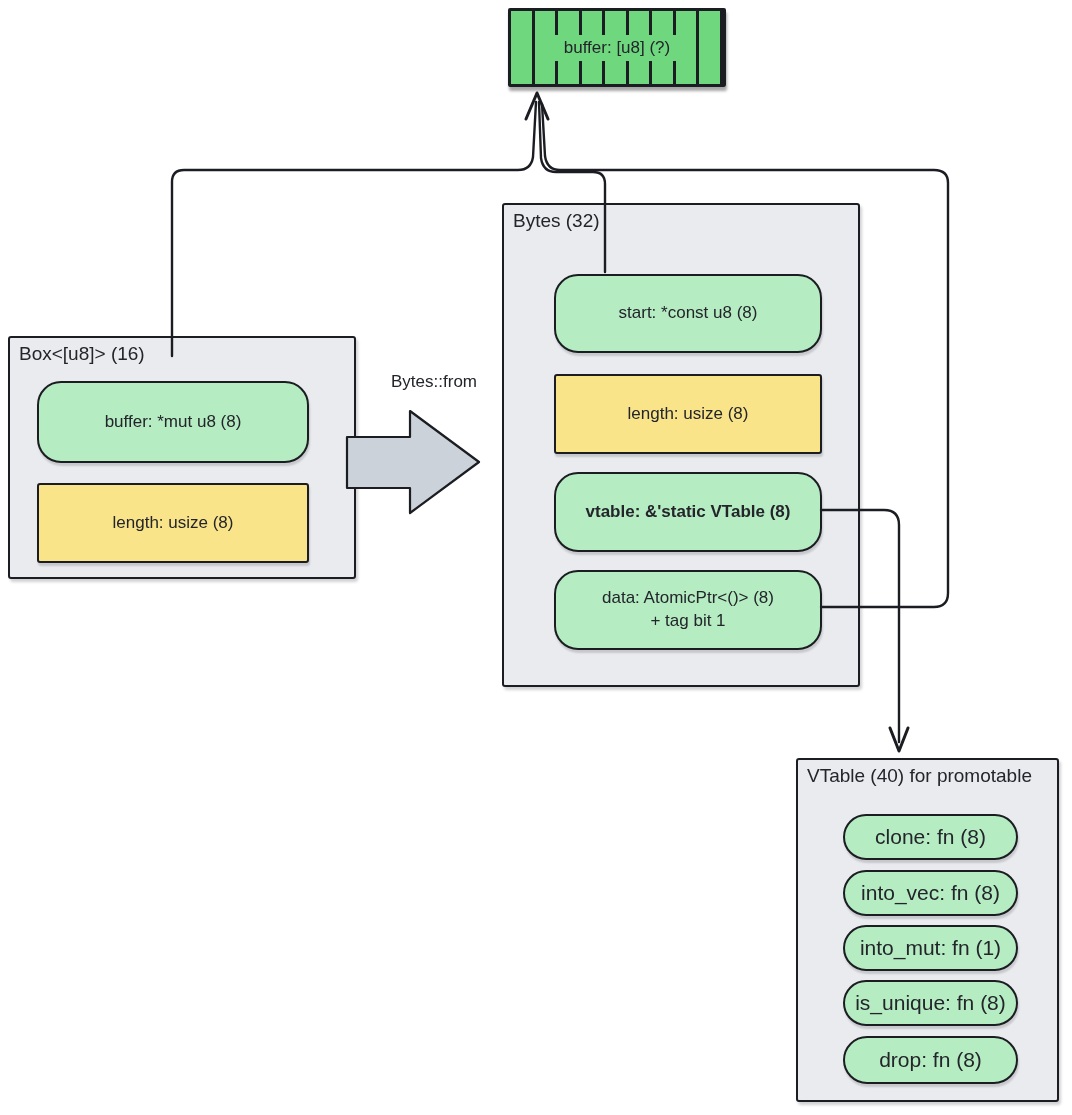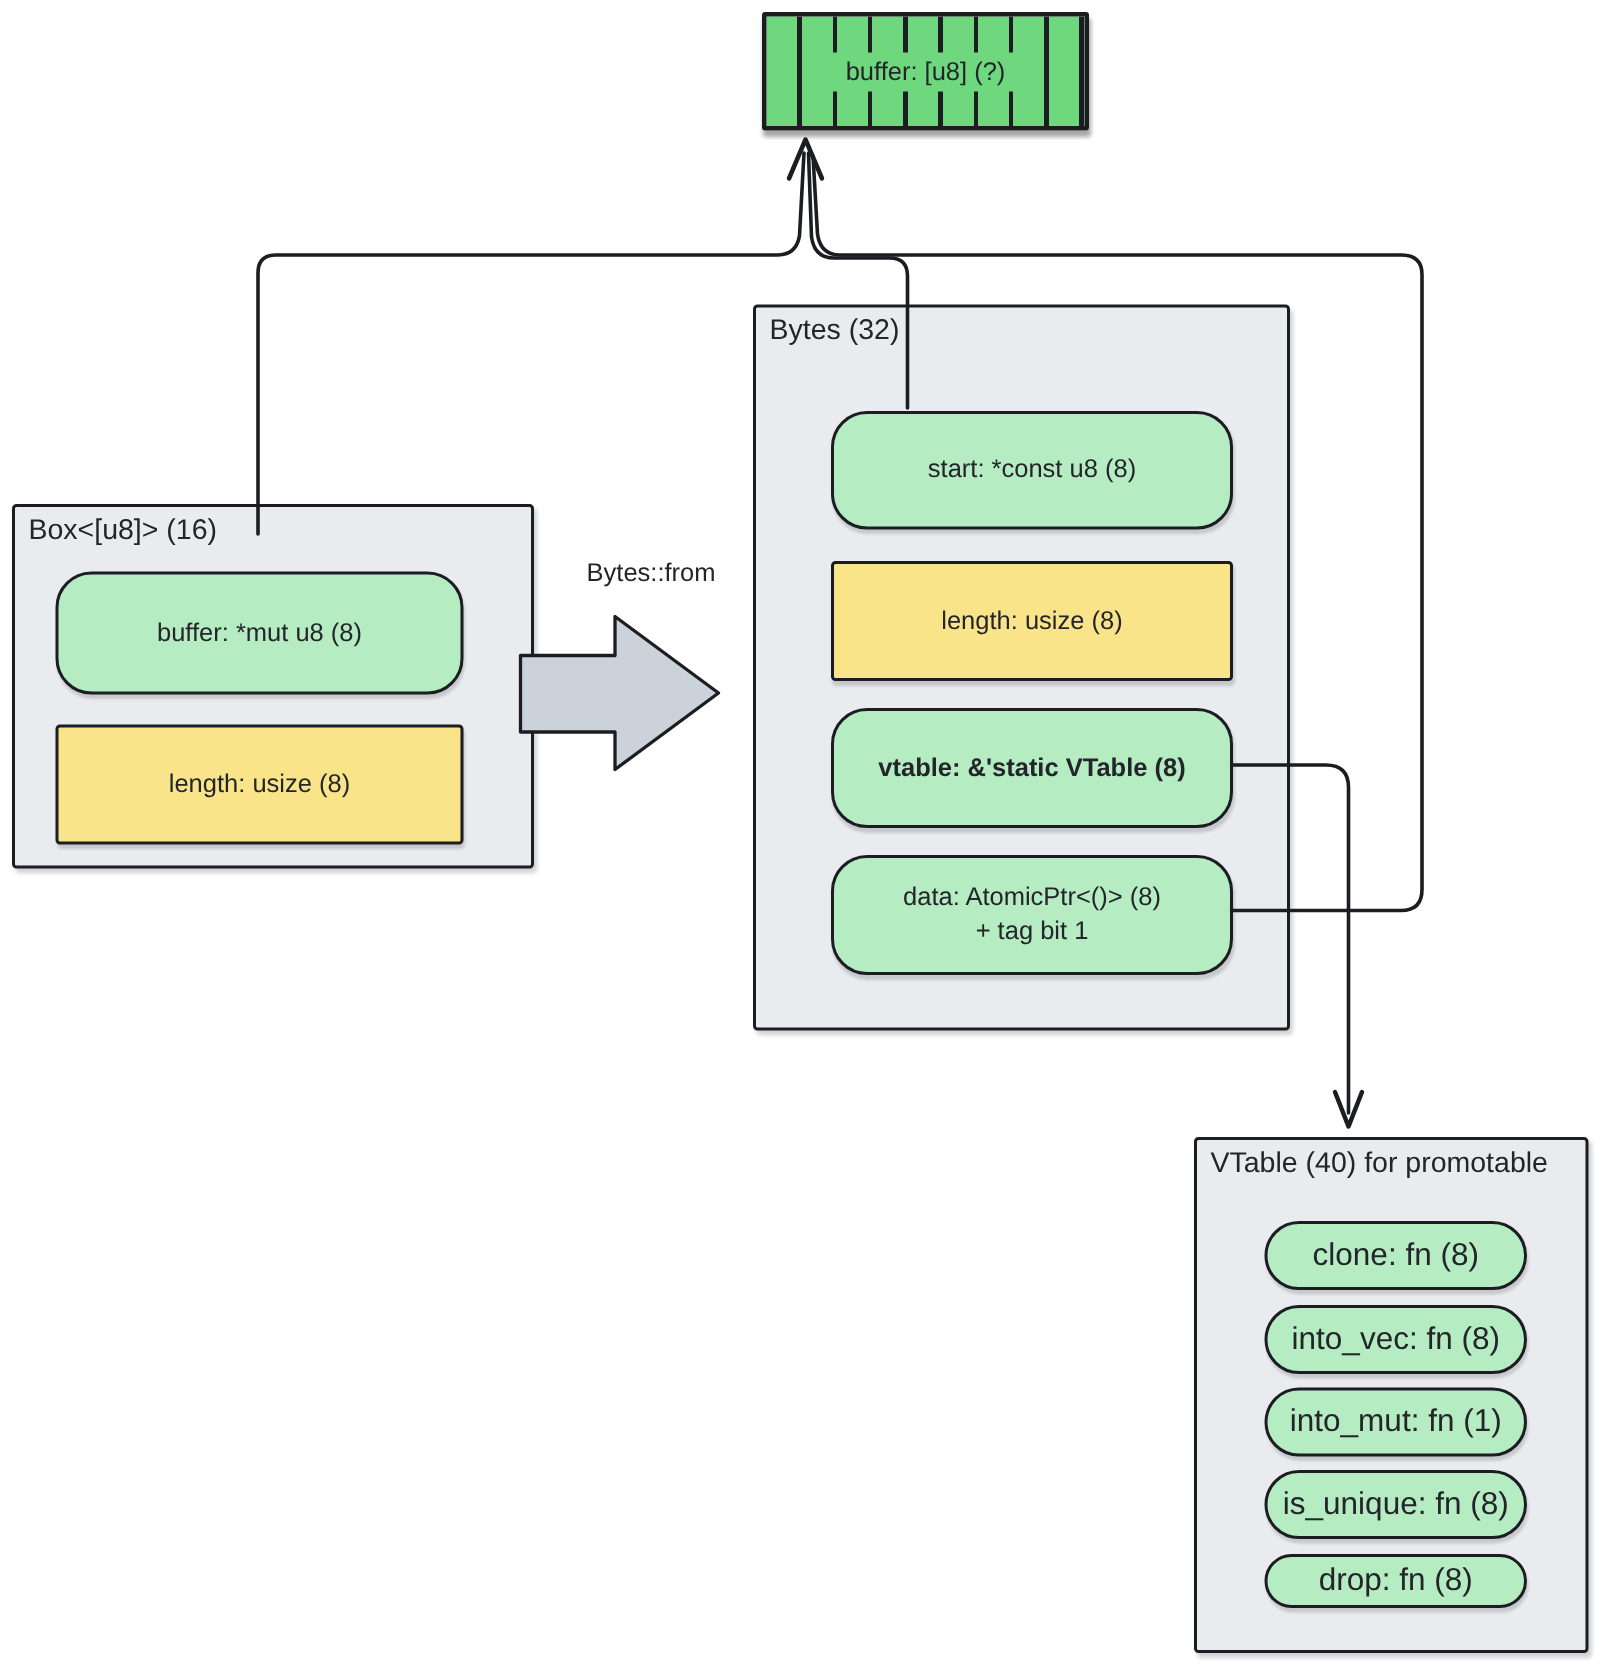--- a/index.html
+++ b/index.html
@@ -169,21 +169,21 @@
     </div>
     <div class="field green vtable-row" style="left:45px; top:110px; width:175px; height:46px;">
       <span>into_vec: fn (8)</span>
     </div>
     <div class="field green vtable-row" style="left:45px; top:165px; width:175px; height:46px;">
       <span>into_mut: fn (1)</span>
     </div>
     <div class="field green vtable-row" style="left:45px; top:220px; width:175px; height:46px;">
       <span>is_unique: fn (8)</span>
     </div>
-    <div class="field green vtable-row" style="left:45px; top:276px; width:175px; height:36px;">
+    <div class="field green vtable-row" style="left:45px; top:276px; width:175px; height:48px;">
       <span>drop: fn (8)</span>
     </div>
   </div>
 
   <svg class="connector-layer" viewBox="0 0 1072 1115" xmlns="http://www.w3.org/2000/svg">
 
     <path class="wire" d="M172,356 V182 Q172,170 184,170 H518 Q531,170 533,157 L536,102"></path>
 
     <path class="wire" d="M605,272 V184 Q605,172 593,172 H556 Q543,172 541,158 L539,102"></path>
 

